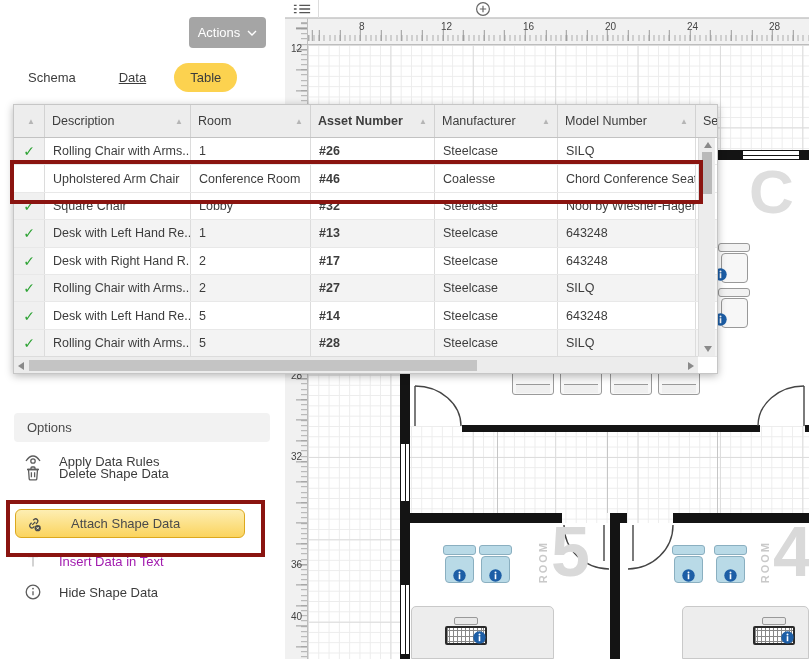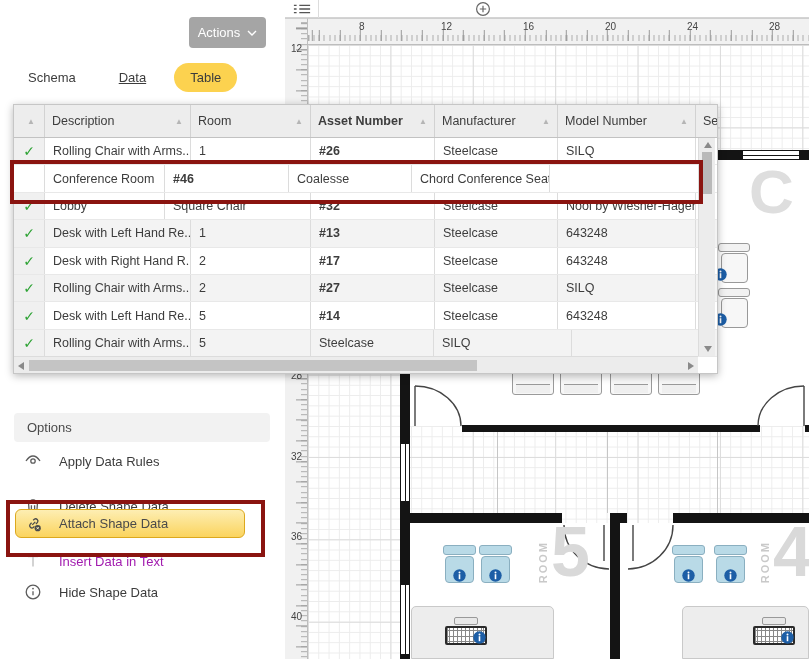--- a/index.html
+++ b/index.html
@@ -18,21 +18,21 @@
   .tab-table{margin-left:18px;background:#fcd24f;padding:7px 16px;}
   .options-header{position:absolute;left:14px;top:413px;width:256px;height:29px;background:#f2f2f2;border-radius:4px;
     font-size:13px;color:#4a4a4a;line-height:29px;padding-left:13px;box-sizing:border-box;}
   .menu-item{position:absolute;left:14px;width:256px;height:28px;display:flex;align-items:center;cursor:pointer;}
   .menu-item .mi-icon{width:18px;height:18px;margin-left:10px;flex:0 0 18px;}
   .menu-item .mi-label{margin-left:17px;font-size:13px;color:#3c3c3c;}
   .menu-item.disabled .mi-label{color:#a21caf;}
   .attach-btn{position:absolute;left:15px;top:509px;width:230px;height:29px;border:1px solid #dca81e;border-radius:6px;
     background:linear-gradient(#fdeeb3,#fbd45e);display:flex;align-items:center;cursor:pointer;box-sizing:border-box;}
   .attach-btn .mi-icon{width:18px;height:18px;margin-left:9px;}
-  .attach-btn .mi-label{margin-left:16px;font-size:13px;color:#4a4a4a;}
+  .attach-btn .mi-label{margin-left:28px;font-size:13px;color:#4a4a4a;}
   
   #canvas{position:absolute;left:285px;top:0;width:524px;height:659px;z-index:0;background:#fff;}
   .tabbar{position:absolute;left:0;top:0;width:524px;height:18px;background:#fff;border-bottom:1px solid #d4d4d4;box-sizing:border-box;}
   .pages-icon-box{position:absolute;left:0;top:0;width:34px;height:18px;border-right:1px solid #dcdcdc;display:flex;align-items:center;justify-content:center;box-sizing:border-box;}
   .page-tab{position:absolute;left:34px;top:0;width:146px;height:18px;border-right:1px solid #dcdcdc;box-sizing:border-box;
     text-align:center;font-size:13.5px;color:#9b9b9b;line-height:24px;overflow:hidden;cursor:pointer;}
   .add-page{position:absolute;left:190px;top:1px;width:16px;height:16px;cursor:pointer;}
   .hruler{position:absolute;left:23px;top:18px;width:501px;height:27px;background:#f1f1f1;
     border-top:1px solid #cfcfcf;border-bottom:1px solid #bdbdbd;box-sizing:border-box;}
   .hruler::before{content:"";position:absolute;left:0;right:0;bottom:3px;height:6px;
@@ -134,21 +134,21 @@
     <span class="hnum" style="left:133px">12</span>
     <span class="hnum" style="left:215px">16</span>
     <span class="hnum" style="left:297px">20</span>
     <span class="hnum" style="left:379px">24</span>
     <span class="hnum" style="left:461px">28</span>
   </div>
   <div class="vruler">
     <span class="vnum" style="top:24px">12</span>
     <span class="vnum" style="top:351px">28</span>
     <span class="vnum" style="top:432px">32</span>
-    <span class="vnum" style="top:512px">36</span>
+    <span class="vnum" style="top:540px">36</span>
     <span class="vnum" style="top:592px">40</span>
   </div>
 
   <div class="grid"></div>
 
   <div class="room-floor" style="left:124px;top:160px;width:400px;height:266px;"></div>
   <div class="room-floor" style="left:125px;top:523px;width:200px;height:136px;"></div>
   <div class="room-floor" style="left:335px;top:523px;width:189px;height:136px;"></div>
 
   <div class="col-line" style="left:212px;top:432px;height:81px;"></div>
@@ -317,21 +317,21 @@
   <div class="menu-item" style="top:447px;">
     <svg class="mi-icon" viewBox="0 0 18 18">
       <g stroke="#5c5c5c" stroke-width="1.3" fill="none">
         <path d="M2 9c2.2-3.4 4.5-5 7-5s4.8 1.6 7 5"></path>
           <circle cx="9" cy="9" r="2.2"></circle>
       </g>
     </svg>
     <span class="mi-label">Apply Data Rules</span>
   </div>
 
-  <div class="menu-item" style="top:492px;">
+  <div class="menu-item" style="top:459px;">
     <svg class="mi-icon" viewBox="0 0 18 18">
       <g stroke="#5c5c5c" stroke-width="1.3" fill="none">
         <path d="M4.5 5.5h9l-.7 9.4a1.1 1.1 0 0 1-1.1 1H6.3a1.1 1.1 0 0 1-1.1-1z"></path>
         <path d="M3 5.5h12M7 5.5V4a1 1 0 0 1 1-1h2a1 1 0 0 1 1 1v1.5M7.4 8.2v5M10.6 8.2v5"></path>
       </g>
     </svg>
     <span class="mi-label">Delete Shape Data</span>
   </div>
 
   <div class="attach-btn">
@@ -401,33 +401,34 @@
     <div class="td c1">Rolling Chair with Arms...</div>
     <div class="td c2">1</div>
     <div class="td c3">#26</div>
     <div class="td c4">Steelcase</div>
     <div class="td c5">SILQ</div>
     <div class="td c6"></div>
   </div>
 
   <div class="trow sel">
     <div class="td chk c0"></div>
+    <div class="td c1">Upholstered Arm Chair</div>
     <div class="td c2">Conference Room</div>
     <div class="td c3">#46</div>
     <div class="td c4">Coalesse</div>
     <div class="td c5">Chord Conference Seat...</div>
     <div class="td c6"></div>
   </div>
 
   <div class="trow">
     <div class="td chk c0">
         <span class="checkmark">✓</span>
       </div>
+    <div class="td c1">Square Chair</div>
     <div class="td c2">Lobby</div>
-    <div class="td c1">Square Chair</div>
     <div class="td c3">#32</div>
     <div class="td c4">Steelcase</div>
     <div class="td c5">Nooi by Wiesner-Hager</div>
     <div class="td c6"></div>
   </div>
 
   <div class="trow alt">
     <div class="td chk c0">
         <span class="checkmark">✓</span>
       </div>
@@ -474,20 +475,21 @@
     <div class="td c5">643248</div>
     <div class="td c6"></div>
   </div>
 
   <div class="trow alt">
     <div class="td chk c0">
         <span class="checkmark">✓</span>
       </div>
     <div class="td c1">Rolling Chair with Arms...</div>
     <div class="td c2">5</div>
+    <div class="td c3">#28</div>
     <div class="td c4">Steelcase</div>
     <div class="td c5">SILQ</div>
     <div class="td c6"></div>
   </div>
 
   <div class="vscroll">
     <span class="tri tri-up"></span>
     <div class="vthumb"></div>
     <span class="tri tri-down"></span>
   </div>

